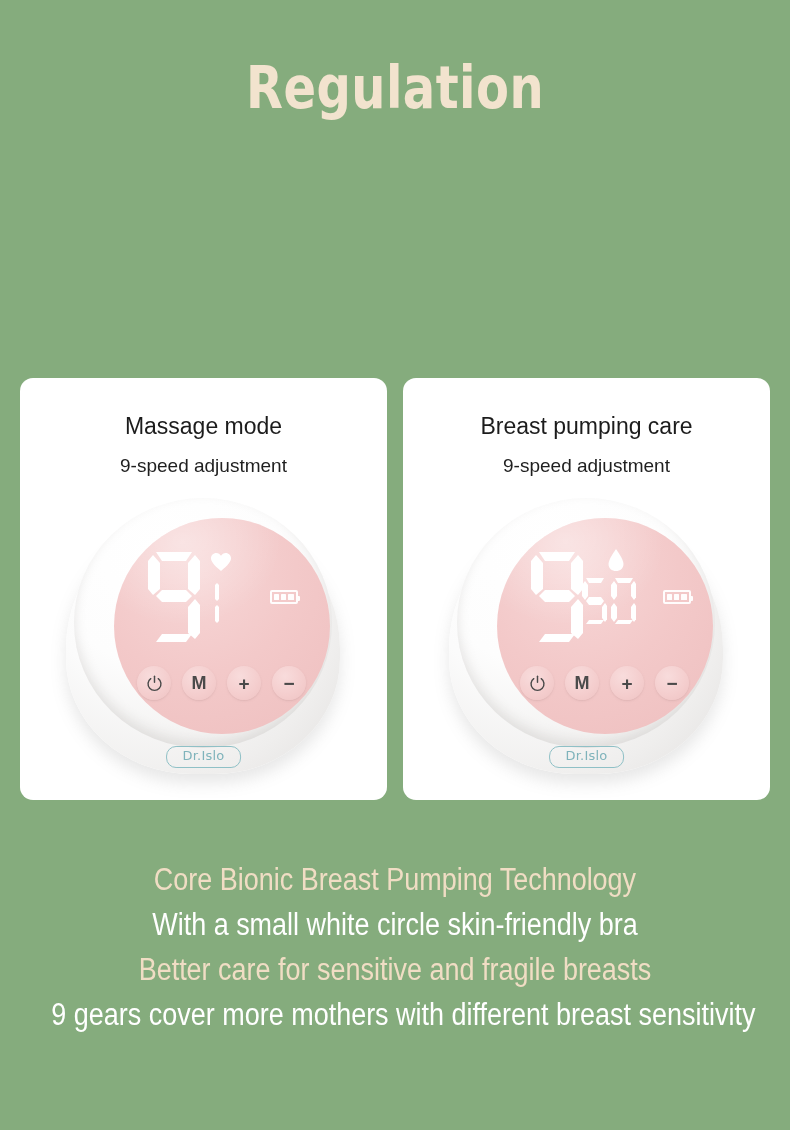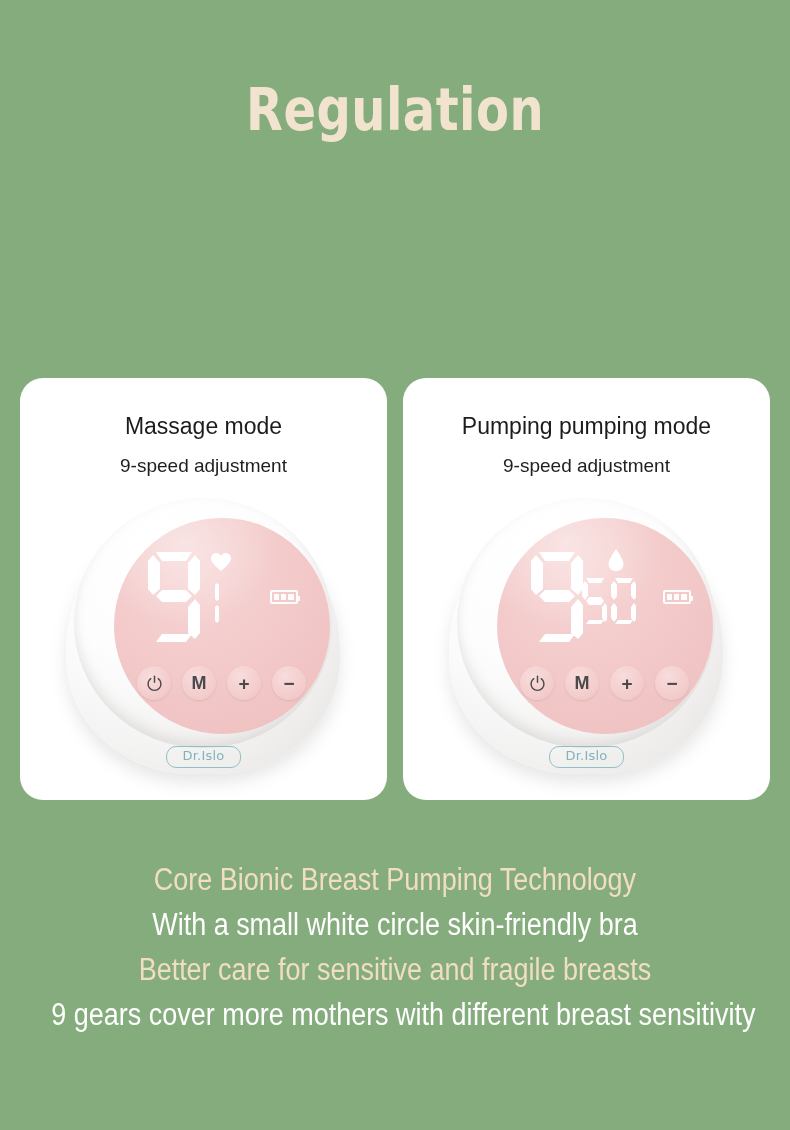--- a/index.html
+++ b/index.html
@@ -10,21 +10,21 @@
     width: 790px;
     height: 1130px;
     background: #85ac7d;
     font-family: "Liberation Sans", sans-serif;
     overflow: hidden;
     position: relative;
   }
 
   
   .header {
-    padding-top: 80px;
+    padding-top: 58px;
     text-align: center;
   }
   .main-title {
     font-size: 58px;
     line-height: 1.05;
     font-weight: 700;
     color: #f2e3ce;
     letter-spacing: 0.5px;
     font-family: "DejaVu Sans Condensed", "Liberation Sans Narrow", "Liberation Sans", sans-serif;
     transform: scaleX(0.92);
@@ -50,21 +50,21 @@
     width: 750px;
     height: 422px;
     display: flex;
     justify-content: space-between;
   }
   .card {
     position: relative;
     width: 367px;
     height: 422px;
     background: #ffffff;
-    border-radius: 23px;
+    border-radius: 13px;
     overflow: hidden;
   }
   .card-head {
     padding-top: 34px;
     text-align: center;
   }
   .card-title {
     font-size: 23px;
     color: #1c1c1c;
     font-weight: 400;
@@ -321,21 +321,21 @@
           </div>
         </div>
 
       </div>
       <div class="brand">Dr.Islo</div>
     </div>
   </div>
 
   <div class="card">
     <div class="card-head">
-      <div class="card-title">Pumping pumping mode</div>
+      <div class="card-title">Breast pumping care</div>
       <div class="card-sub">9-speed adjustment</div>
     </div>
 
     <div class="device-wrap">
       <div class="device-base"></div>
       <div class="device-top">
 
         <div class="display">
           <div class="display-gloss"></div>
 

